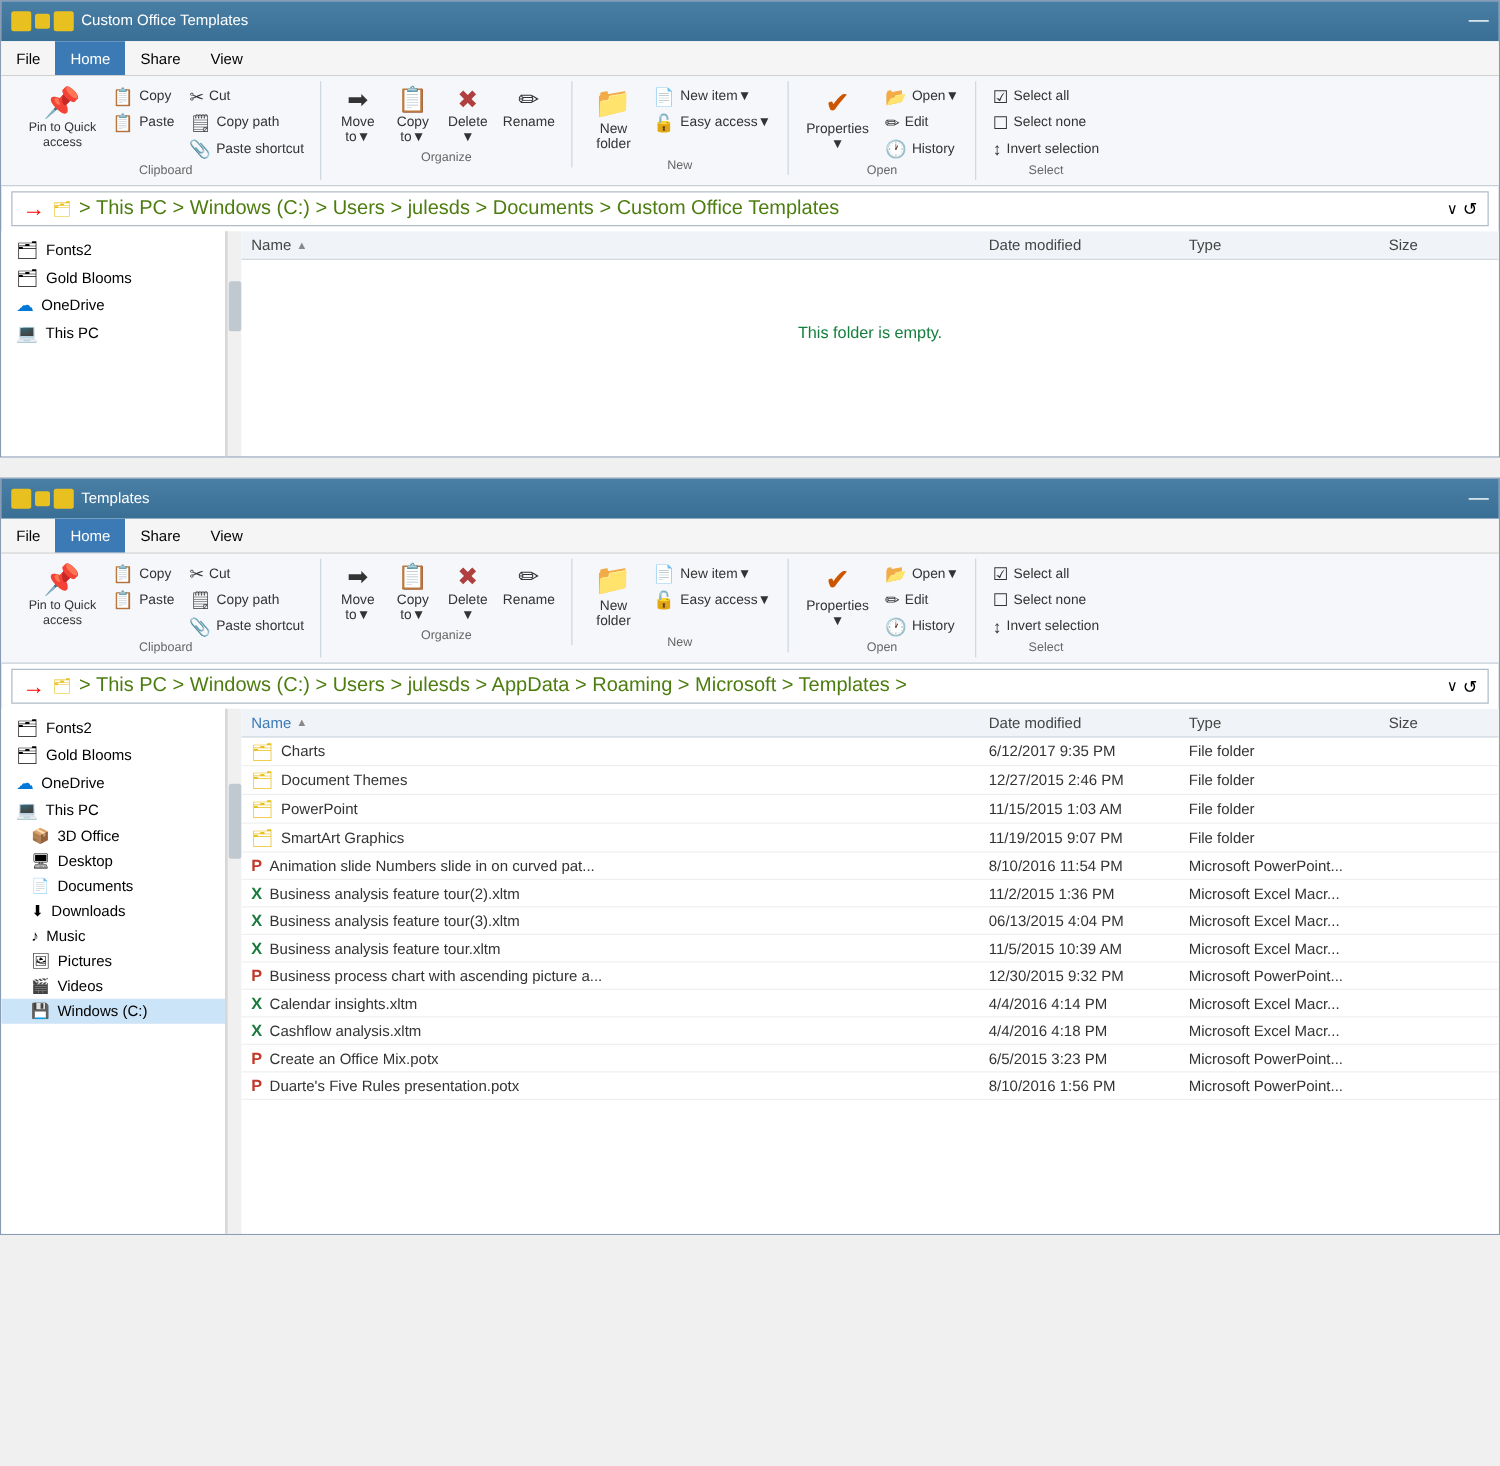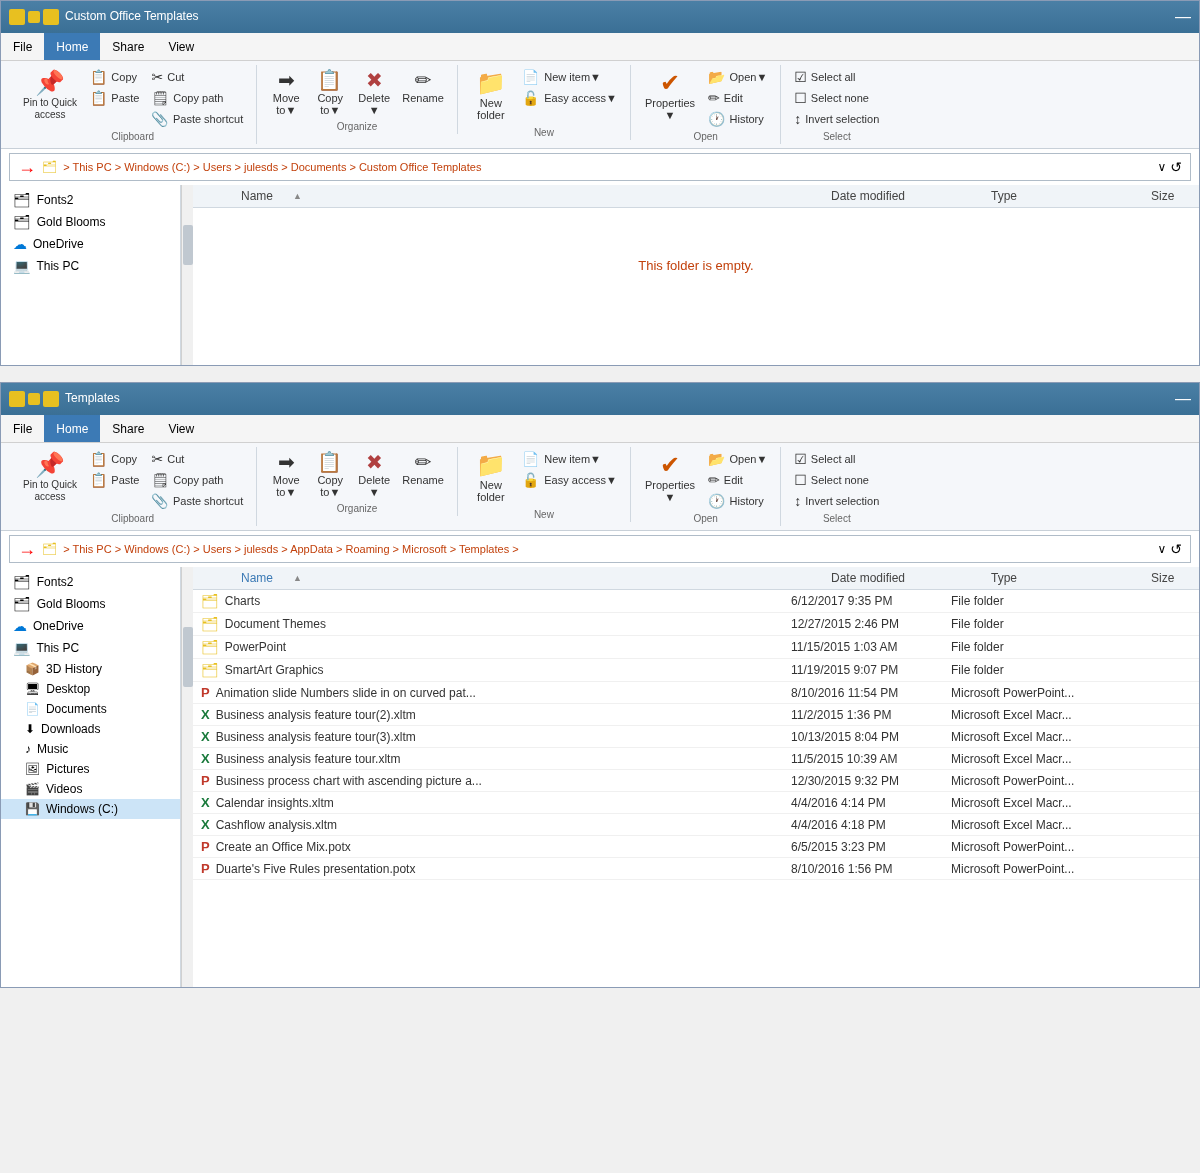--- a/index.html
+++ b/index.html
@@ -158,22 +158,22 @@
       align-items: center;
       gap: 6px;
       height: 28px;
     }
     .red-arrow {
       color: red;
       font-size: 18px;
       font-weight: bold;
     }
     .address-text {
-      font-size: 11px;
-      color: #c2410c;
+      font-size: 16px;
+      color: #4d7c0f;
       flex: 1;
     }
     .address-controls {
       display: flex;
       align-items: center;
       gap: 4px;
     }
 
     
     .content-area {
@@ -234,23 +234,22 @@
       padding: 4px 8px;
       border-bottom: 1px solid #d0d8e0;
       background: #f0f4f8;
       font-size: 12px;
       color: #444;
       font-weight: normal;
     }
     .col-header {
       display: flex;
       align-items: center;
-      gap: 20px;
+      gap: 4px;
       cursor: pointer;
-      margin-left: 40px;
     }
     .file-row {
       display: grid;
       grid-template-columns: 1fr 160px 160px 80px;
       padding: 3px 8px;
       font-size: 12px;
       color: #333;
       border-bottom: 1px solid #f0f0f0;
       cursor: pointer;
       align-items: center;
@@ -258,21 +257,21 @@
     .file-name {
       display: flex;
       align-items: center;
       gap: 6px;
     }
     .file-icon-folder { color: #e8c020; font-size: 14px; }
     .file-icon-ppt { color: #c0392b; font-size: 12px; font-weight: bold; }
     .file-icon-xlsx { color: #1a7a3c; font-size: 12px; font-weight: bold; }
     .empty-message {
       padding: 20px;
-      color: #c2410c;
+      color: #15803d;
       font-size: 13px;
       text-align: center;
       margin-top: 30px;
     }
 
     
     .window-separator { height: 8px; }
 
     
     .sort-arrow { font-size: 9px; color: #888; }
@@ -649,21 +648,21 @@
       <div class="sidebar-item">
         <span class="onedrive-icon">☁</span>
         <span>OneDrive</span>
       </div>
       <div class="sidebar-item">
         <span class="pc-icon">💻</span>
         <span>This PC</span>
       </div>
       <div class="sidebar-item sub-item">
         <span>📦</span>
-        <span>3D History</span>
+        <span>3D Office</span>
       </div>
       <div class="sidebar-item sub-item">
         <span>🖥</span>
         <span>Desktop</span>
       </div>
       <div class="sidebar-item sub-item">
         <span>📄</span>
         <span>Documents</span>
       </div>
       <div class="sidebar-item sub-item">
@@ -762,21 +761,21 @@
     </div>
     <span>11/2/2015 1:36 PM</span>
     <span>Microsoft Excel Macr...</span>
     <span></span>
   </div>
           <div class="file-row">
     <div class="file-name">
       <span class="file-icon-xlsx" style="color:#1a7a3c;font-size:13px;">X</span>
       <span>Business analysis feature tour(3).xltm</span>
     </div>
-    <span>10/13/2015 8:04 PM</span>
+    <span>06/13/2015 4:04 PM</span>
     <span>Microsoft Excel Macr...</span>
     <span></span>
   </div>
           <div class="file-row">
     <div class="file-name">
       <span class="file-icon-xlsx" style="color:#1a7a3c;font-size:13px;">X</span>
       <span>Business analysis feature tour.xltm</span>
     </div>
     <span>11/5/2015 10:39 AM</span>
     <span>Microsoft Excel Macr...</span>

